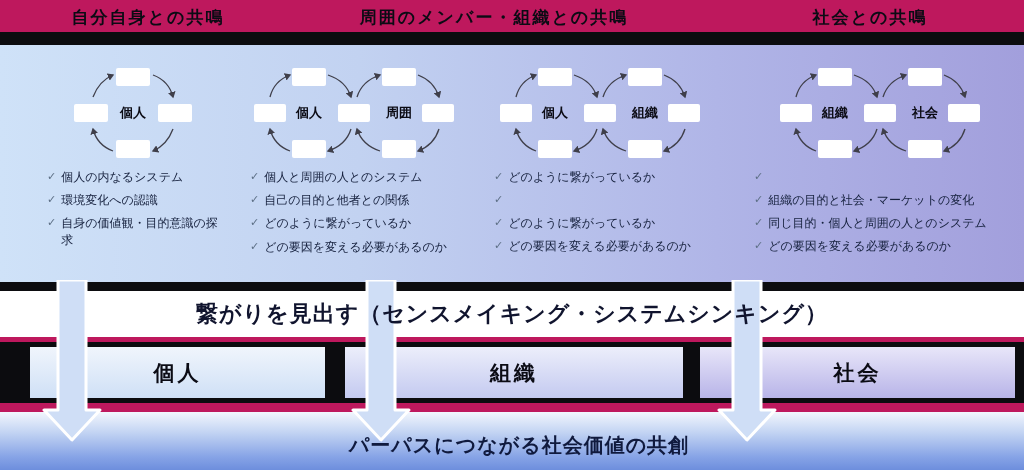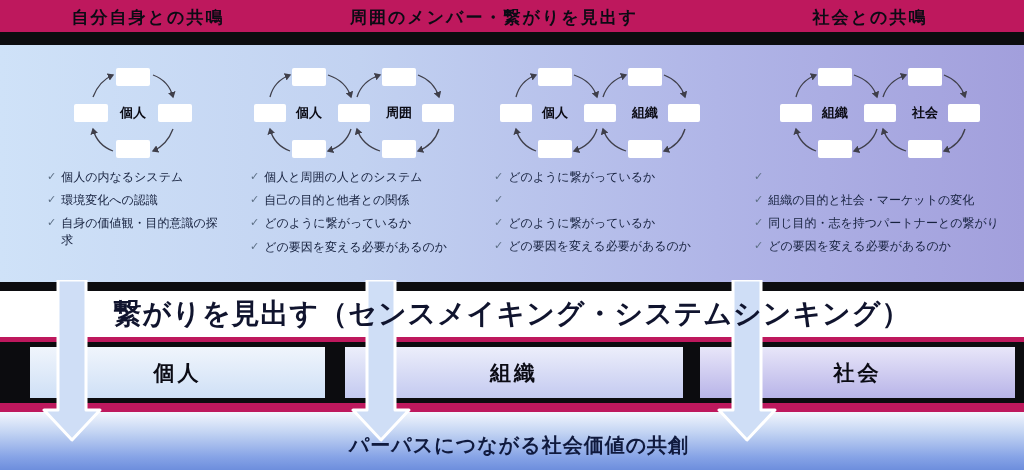--- a/index.html
+++ b/index.html
@@ -33,21 +33,21 @@
   .bullets { margin:0; padding:0 0 0 2px; list-style:none; font-size:12px; color:#16213e; }
   .bullets li { display:flex; gap:5px; margin-bottom:7px; line-height:1.35; }
   .check { flex:0 0 auto; color:#5d6f85; font-size:11px; padding-top:1px; }
 
   
   .connect-band {
     position:absolute; top:291px; left:0; width:1024px; height:46px; background:#fff;
     display:flex; align-items:center; justify-content:center;
   }
   .connect-text {
-    position:relative; z-index:6; font-size:28px; font-weight:bold;
+    position:relative; z-index:6; font-size:22px; font-weight:bold;
     color:#10142e; letter-spacing:1px; white-space:nowrap;
   }
 
   
   .levels-band { position:absolute; top:342px; left:0; width:1024px; height:61px; background:#0c0c0f; }
   .level-box {
     position:absolute; top:5px; height:51px;
     display:flex; align-items:center; justify-content:center;
     font-size:21px; font-weight:bold; color:#0b0b14; letter-spacing:3px;
   }
@@ -75,21 +75,21 @@
   .cyc-arc { fill:none; stroke:#3f3f4a; stroke-width:1.3; }
   .cyc-label { font-size:13px; font-weight:bold; fill:#0b0b14; }
 </style>
 </head>
 <body>
 
 <div class="stage">
 
   <div class="titles">
     <div class="title t1">自分自身との共鳴</div>
-    <div class="title t2">周囲のメンバー・繋がりを見出す</div>
+    <div class="title t2">周囲のメンバー・組織との共鳴</div>
     <div class="title t3">社会との共鳴</div>
   </div>
 
   <div class="black-top"></div>
 
   <div class="panel">
 
     <div class="group g1">
       <svg class="cycle" width="120" height="92" viewBox="0 0 120 92">
         <defs>
@@ -240,21 +240,21 @@
       <ul class="bullets">
         <li>
             <span class="check">✓</span>
           </li>
         <li>
             <span class="check">✓</span>
             <span>組織の目的と社会・マーケットの変化</span>
           </li>
         <li>
             <span class="check">✓</span>
-            <span>同じ目的・志を持つパートナーとの繋がり</span>
+            <span>同じ目的・個人と周囲の人とのシステム</span>
           </li>
         <li>
             <span class="check">✓</span>
             <span>どの要因を変える必要があるのか</span>
           </li>
       </ul>
     </div>
 
   </div>
 

